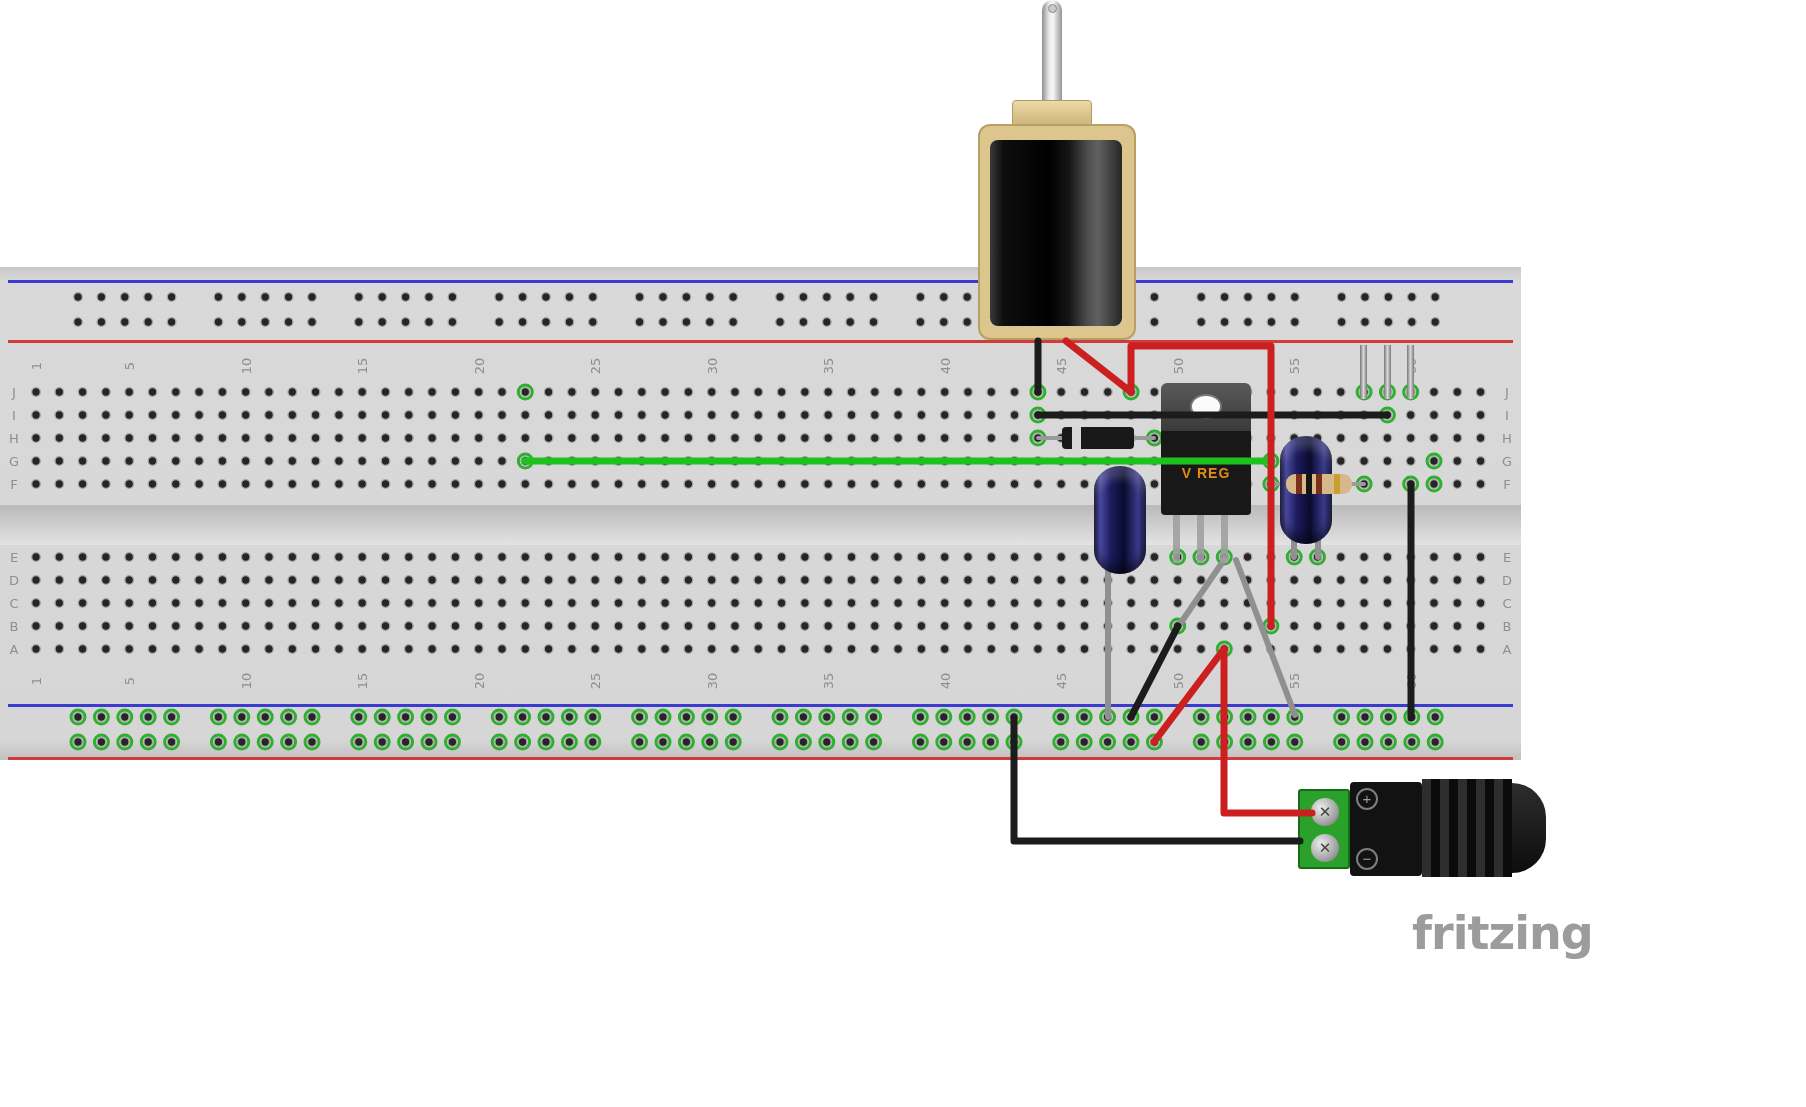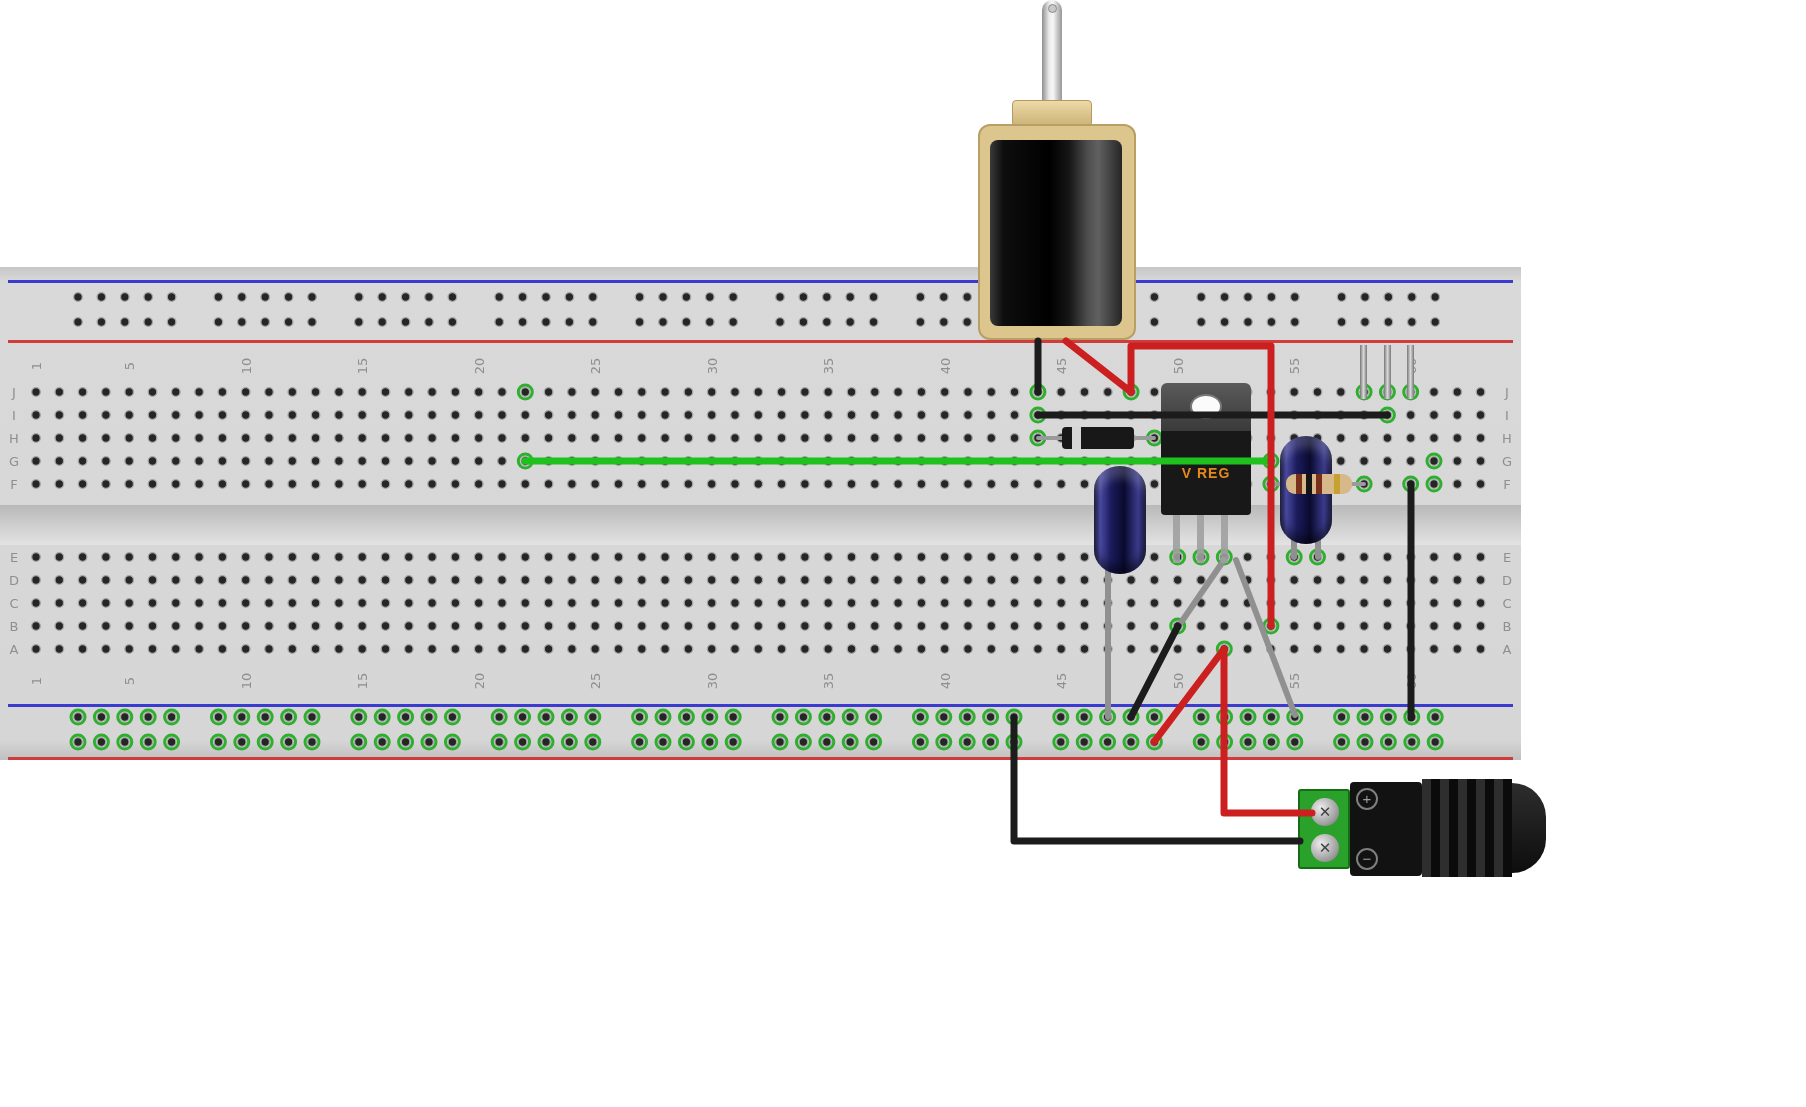--- a/index.html
+++ b/index.html
@@ -1175,13 +1175,14 @@
       <polyline points="1038,341 1038,392" fill="none" stroke="#1c1c1c" stroke-width="7" stroke-linecap="round" stroke-linejoin="round"></polyline>
       <polyline points="1066,341 1131,392" fill="none" stroke="#cc2020" stroke-width="7" stroke-linecap="round" stroke-linejoin="round"></polyline>
       <polyline points="1131,392 1131,346 1271,346 1271,626" fill="none" stroke="#cc2020" stroke-width="7" stroke-linecap="round" stroke-linejoin="round"></polyline>
       <polyline points="1224,649 1224,813 1312,813" fill="none" stroke="#cc2020" stroke-width="7" stroke-linecap="round" stroke-linejoin="round"></polyline>
       <polyline points="1154,742 1224,649" fill="none" stroke="#cc2020" stroke-width="7" stroke-linecap="round" stroke-linejoin="round"></polyline>
       <polyline points="1411,484 1411,718" fill="none" stroke="#1c1c1c" stroke-width="7" stroke-linecap="round" stroke-linejoin="round"></polyline>
       <polyline points="1131,717 1178,626" fill="none" stroke="#1c1c1c" stroke-width="7" stroke-linecap="round" stroke-linejoin="round"></polyline>
       <polyline points="1014,718 1014,841 1300,841" fill="none" stroke="#1c1c1c" stroke-width="7" stroke-linecap="round" stroke-linejoin="round"></polyline>
     </svg>
 
+  <div class="abs" id="logo">fritzing</div>
 </div>
 
 </body></html>

